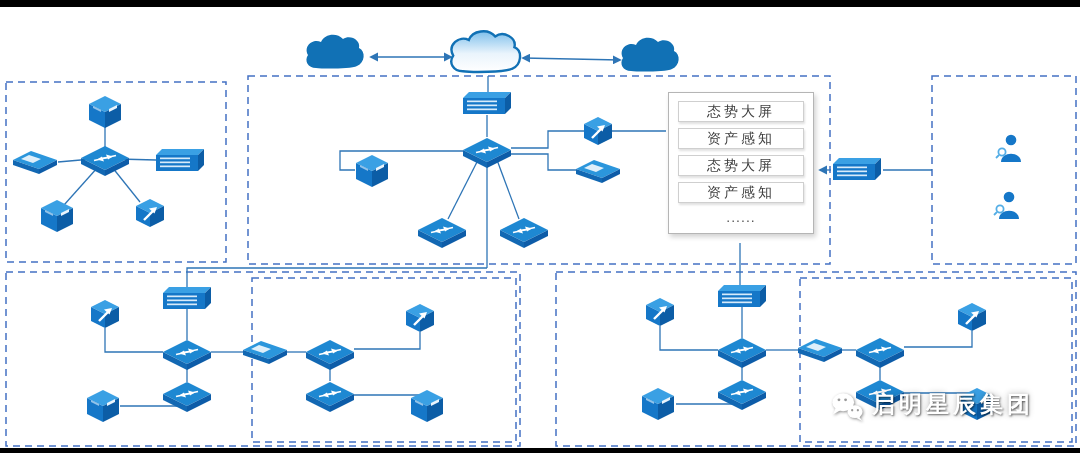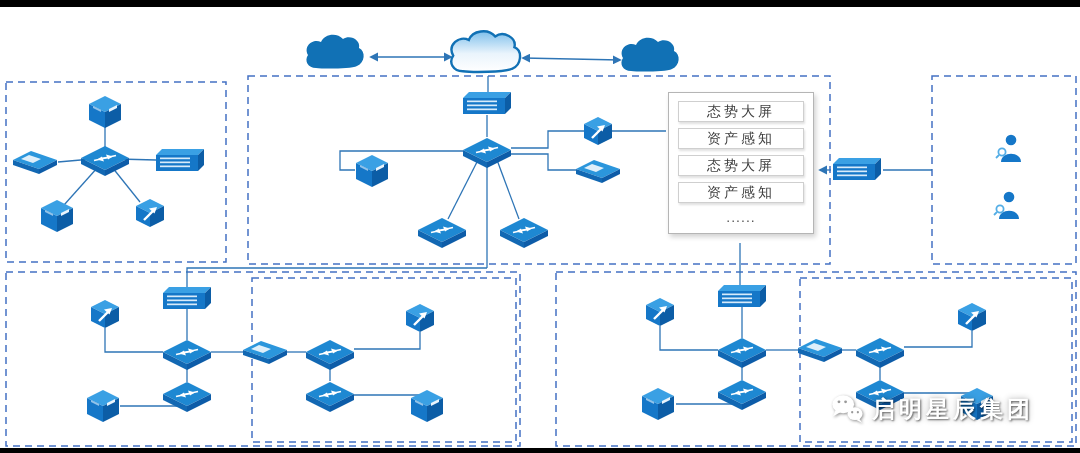--- a/index.html
+++ b/index.html
@@ -22,21 +22,21 @@
     box-shadow:1px 1.5px 2px rgba(0,0,0,.12);
     display:flex;align-items:center;justify-content:center;
     font-size:14px;color:#3f3f3f;letter-spacing:3px;
   }
   .panel-dots{
     height:16px;display:flex;align-items:center;justify-content:center;
     font-size:14px;color:#555;letter-spacing:1px;
   }
   .watermark{
     position:absolute;left:830px;top:389px;height:36px;z-index:10;
-    display:flex;align-items:flex-end;gap:8px;
+    display:flex;align-items:flex-start;gap:8px;
   }
   .watermark .brand{
     color:#ffffff;font-size:23px;font-weight:bold;letter-spacing:4px;
     text-shadow:1px 1px 2px rgba(0,0,0,.55),0 0 6px rgba(0,0,0,.30);
     white-space:nowrap;
   }
   .watermark svg{filter:drop-shadow(1px 1px 1.5px rgba(0,0,0,.45));}
 </style>
 </head>
 <body>

